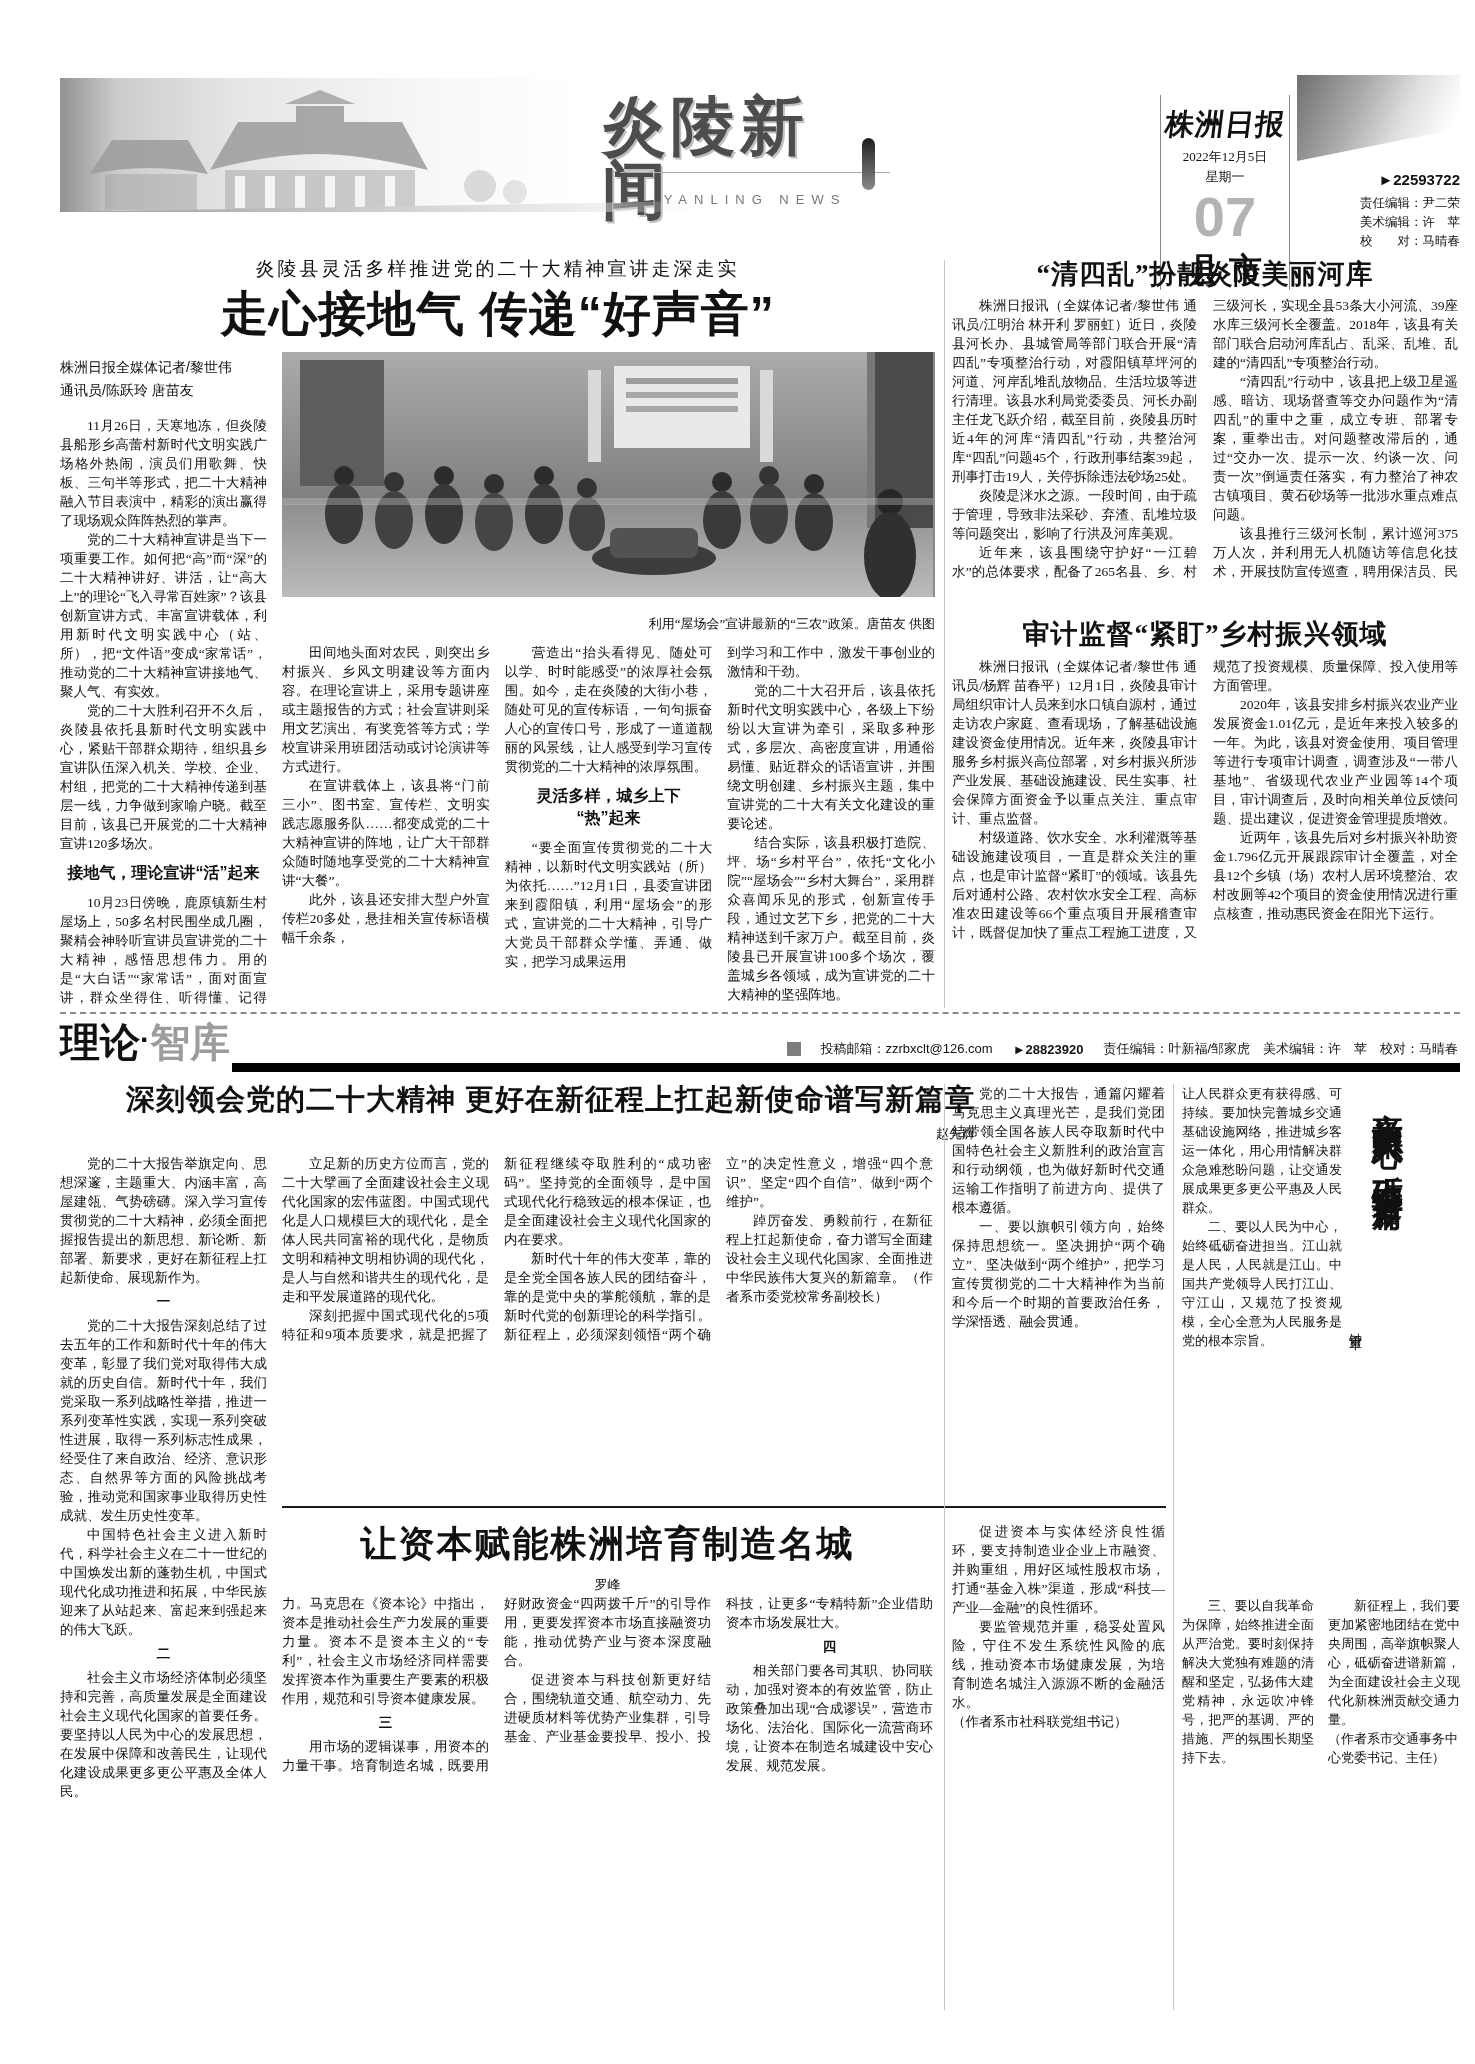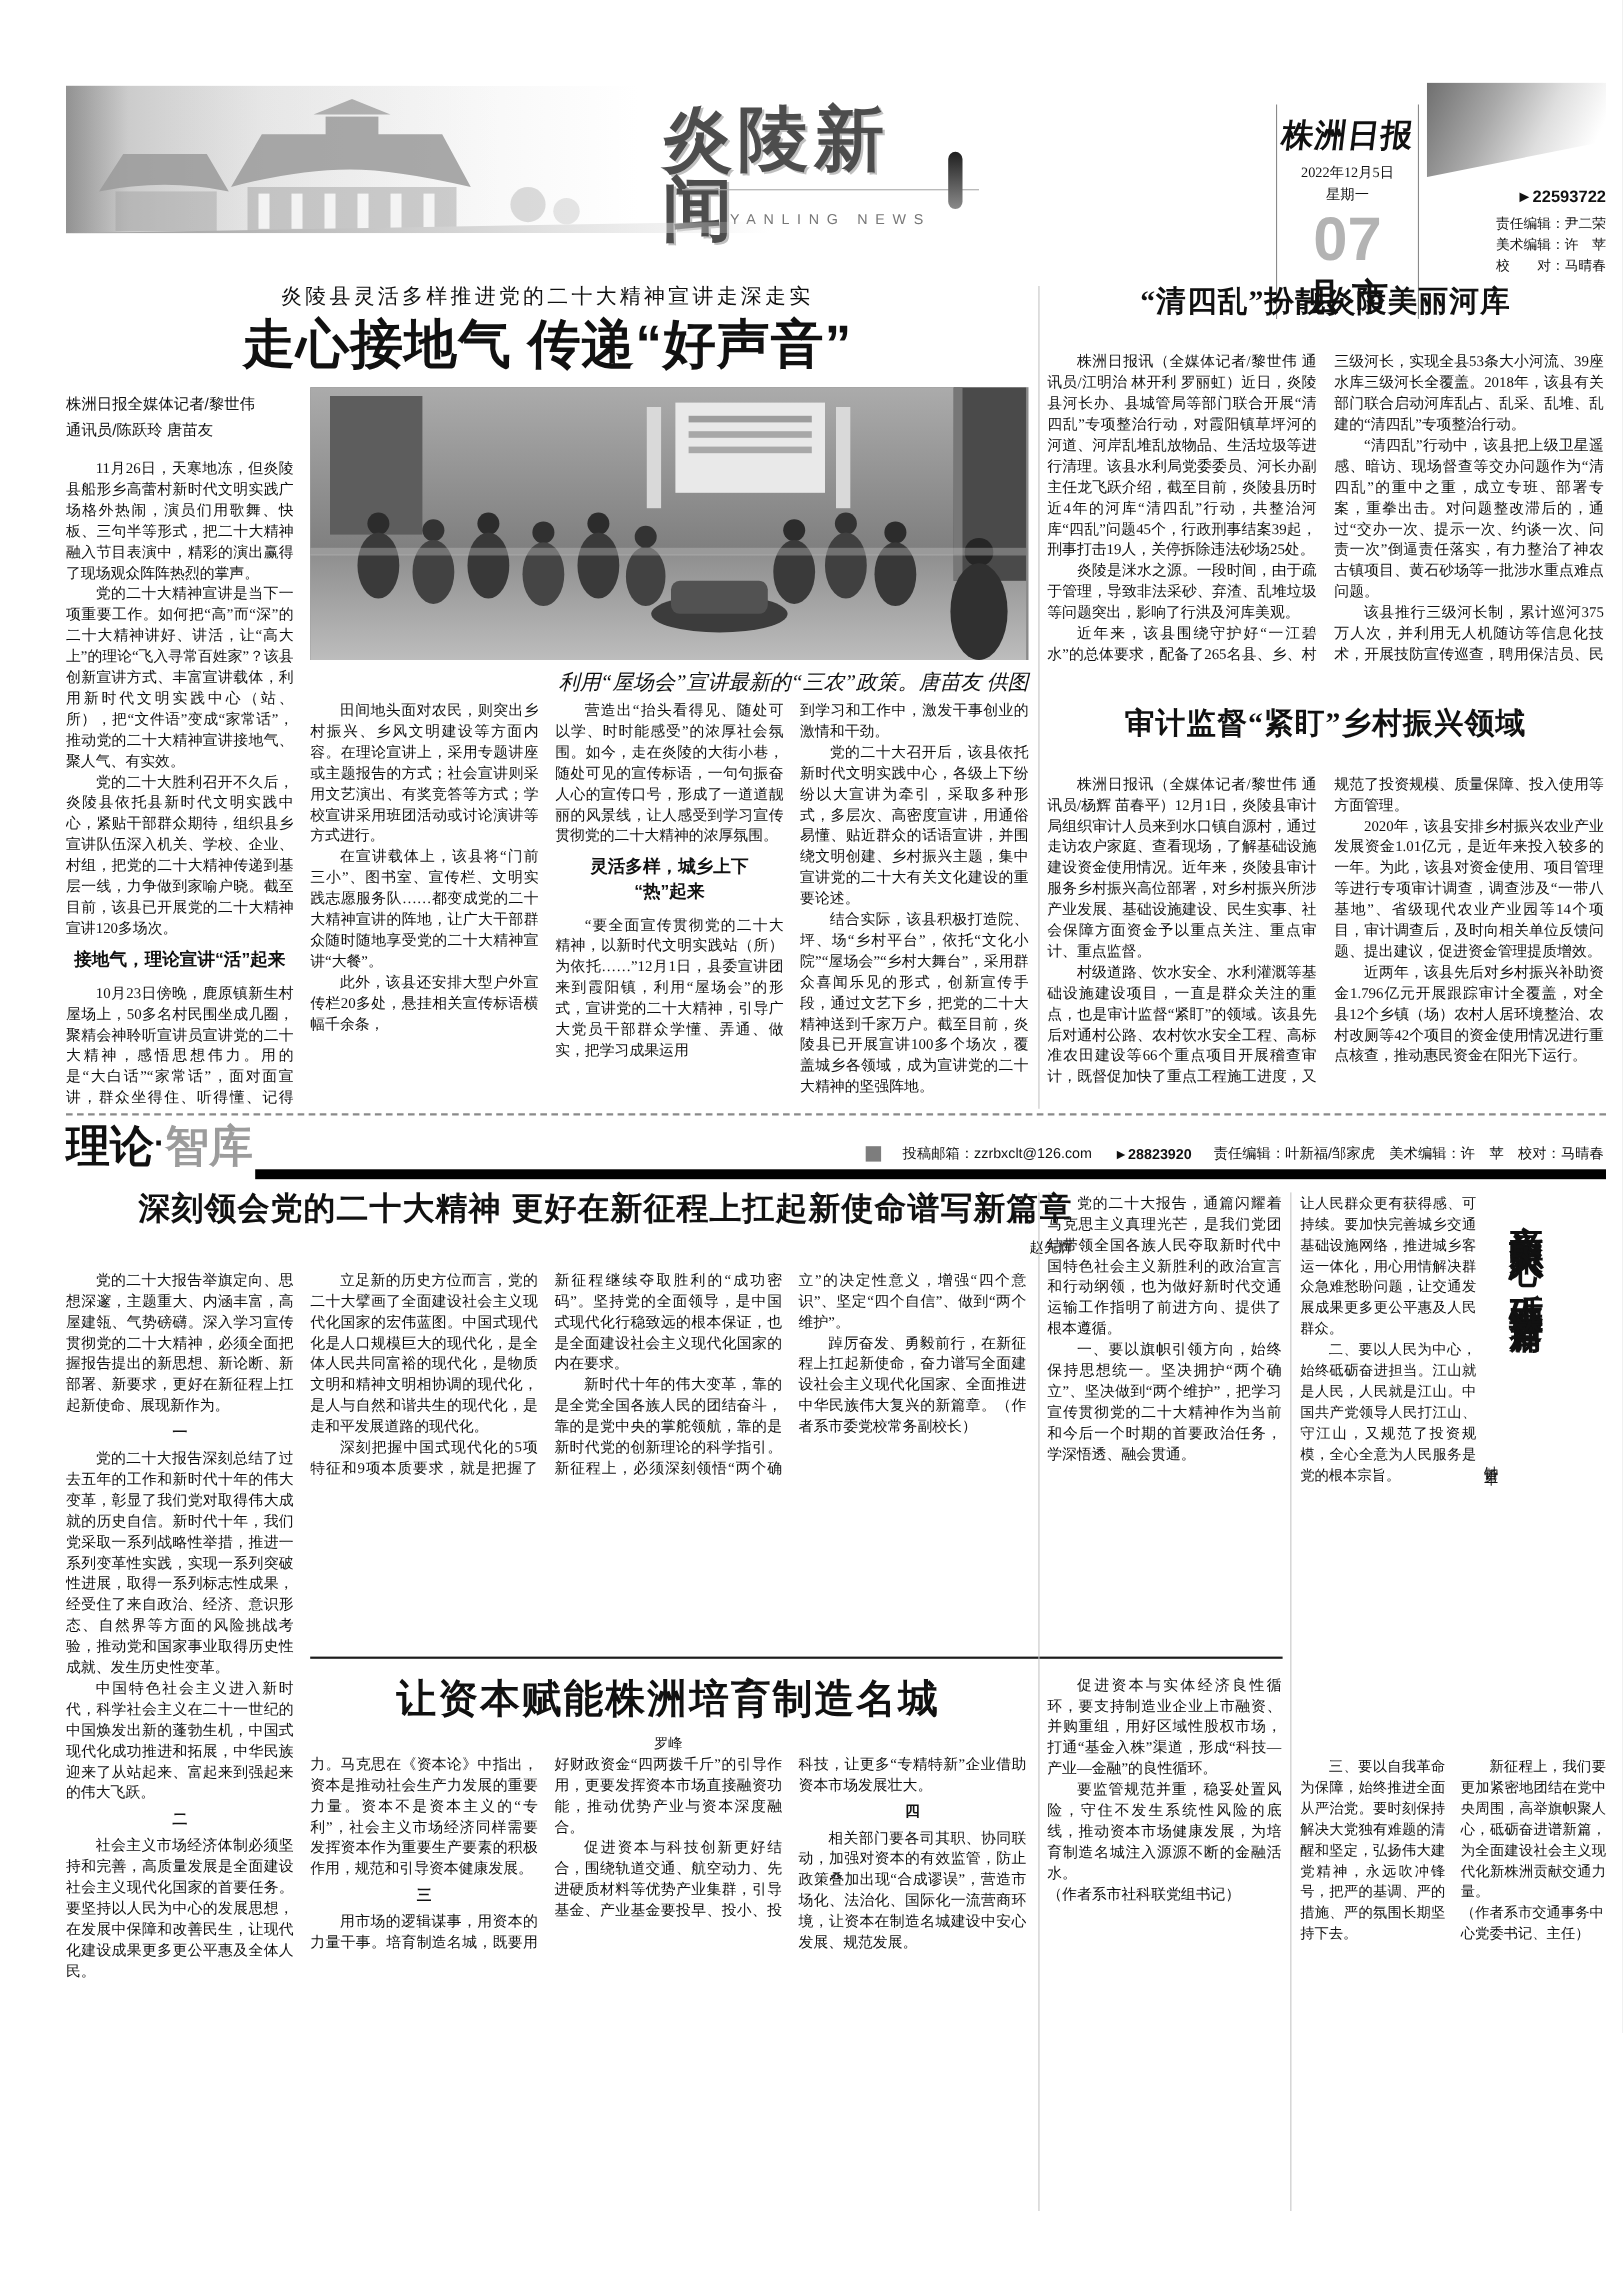--- a/index.html
+++ b/index.html
@@ -50,29 +50,29 @@
   .main-article{position:absolute;left:60px;top:256px;width:875px;height:752px;}
   .kicker{font-family:"Liberation Sans",sans-serif;font-size:19px;letter-spacing:3px;
      text-align:center;margin-bottom:7px;}
   .main-headline{font-family:"Liberation Sans",sans-serif;font-weight:900;font-size:48px;
      letter-spacing:1px;text-align:center;line-height:1.05;margin-bottom:13px;}
   .main-body{display:flex;gap:15px;height:652px;}
   .mcol1{width:207px;overflow:hidden;}
   .byline{font-family:"Liberation Sans",sans-serif;font-size:14px;line-height:23px;margin:4px 0 14px;}
   .mright{flex:1;display:flex;flex-direction:column;}
   .photo-wrap{height:248px;overflow:hidden;background:#8a8a8a;}
-  .caption{height:22px;text-align:right;font-size:19px;font-style:italic;padding-top:7px;}
+  .caption{height:22px;text-align:right;font-size:13px;padding-top:18px;}
   .mcols{display:flex;gap:15px;flex:1;margin-top:7px;}
   .mcol{flex:1;overflow:hidden;}
 
   
   .vline{position:absolute;width:1px;background:#c6c6c6;}
   .rail{position:absolute;left:952px;top:258px;width:506px;}
   .rail-headline{font-weight:700;font-size:27px;letter-spacing:1px;text-align:center;line-height:1.2;}
-  .rail-body{column-count:2;column-gap:16px;overflow:hidden;margin-top:29px;}
+  .rail-body{column-count:2;column-gap:16px;overflow:hidden;margin-top:6px;}
   .rail-body-1{height:286px;}
   .rail-body-2{height:318px;}
   .rail-gap{height:36px;}
 
   
   .theory-band{position:absolute;left:60px;top:1012px;width:1400px;height:58px;
      border-top:2px dashed #8a8a8a;}
   .band-title{position:absolute;left:0;top:8px;font-family:"Liberation Sans",sans-serif;
      font-weight:900;font-size:40px;line-height:1;}
   .band-title .t-black{color:#111;}

